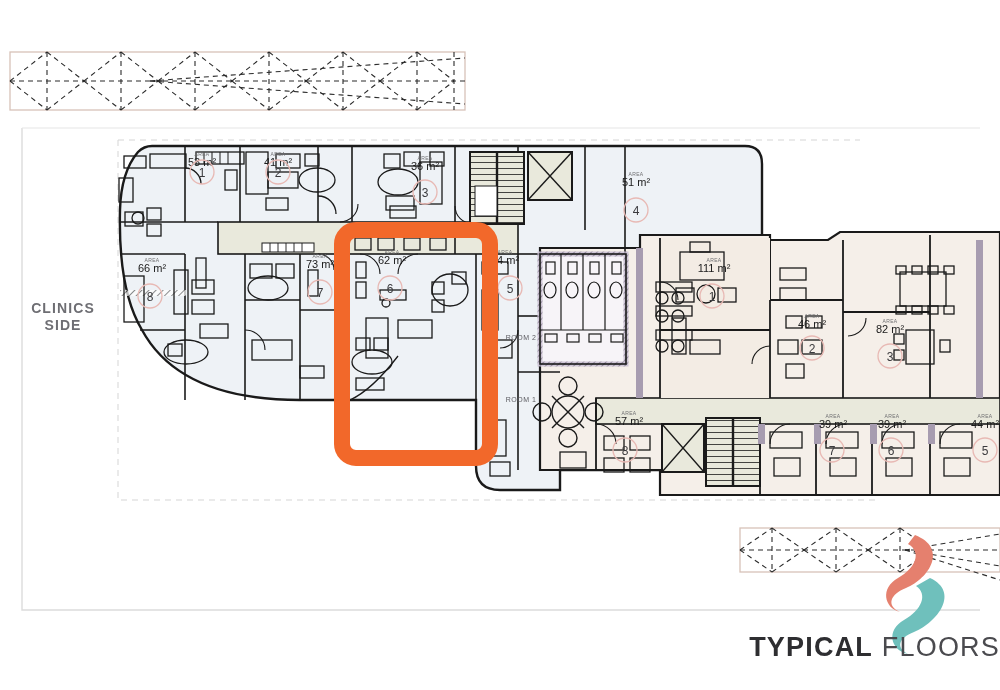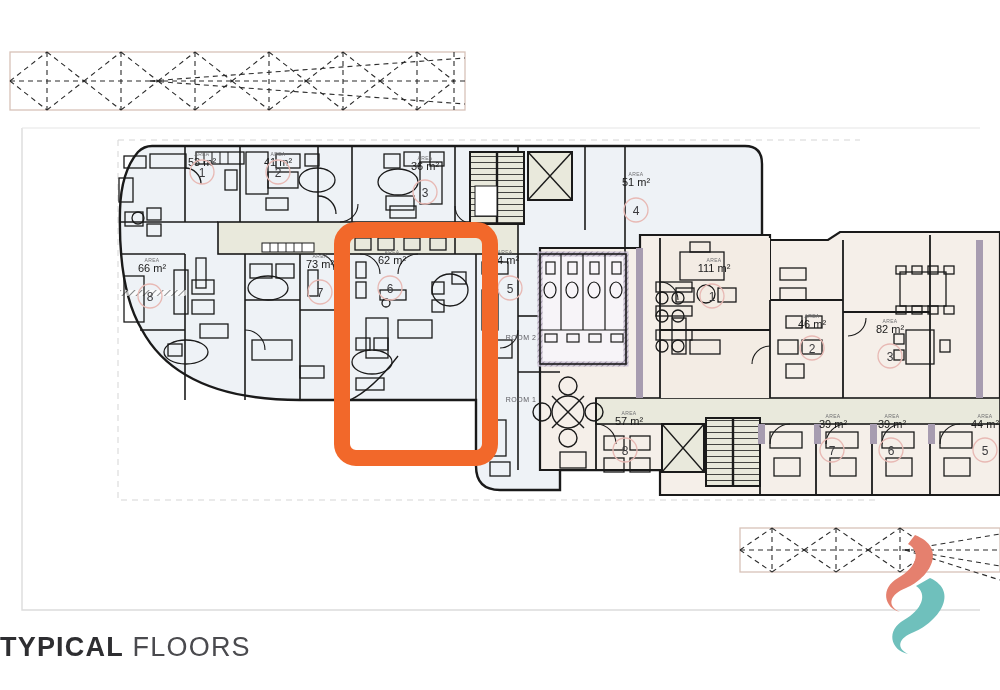--- a/index.html
+++ b/index.html
@@ -24,21 +24,21 @@
     color: #6e6e73;
     font-size: 14px;
     font-weight: bold;
     letter-spacing: 1.1px;
     line-height: 17px;
   }
   .title-wrap {
     position: absolute;
     left: 0; top: 632px;
     width: 1000px;
-    text-align: left;
+    text-align: right;
     font-size: 27px;
     letter-spacing: 1.2px;
     color: #2e2e31;
   }
   .title-bold { font-weight: bold; }
   .title-light { font-weight: normal; color: #4a4a4e; }
 </style>
 </head>
 <body>
 
@@ -552,18 +552,22 @@
     </g>
 
     <g>
       <path d="M 915 535 C 948 548 930 578 906 588 C 890 594 886 606 900 612
                C 884 608 880 588 898 578 C 916 568 922 552 908 544 Z" fill="#e5806e"></path>
       <path d="M 930 578 C 960 592 938 622 914 632 C 898 638 896 648 908 654
                C 890 650 886 630 904 620 C 922 610 928 594 916 586 Z" fill="#6fc0bc"></path>
     </g>
   </svg>
 
+  <div class="side-label">
+    <div>CLINICS</div>
+    <div>SIDE</div>
+  </div>
 
   <div class="title-wrap">
     <span class="title-bold">TYPICAL</span>
     <span class="title-light">FLOORS</span>
   </div>
 </div>
 
 </body></html>

